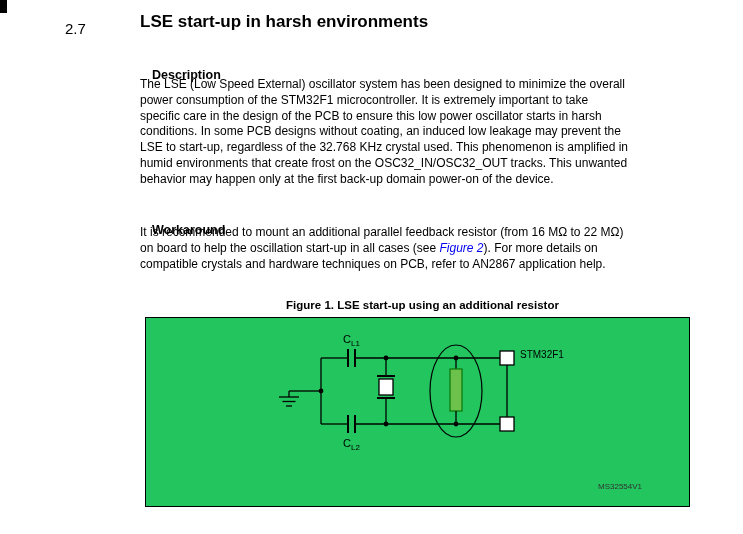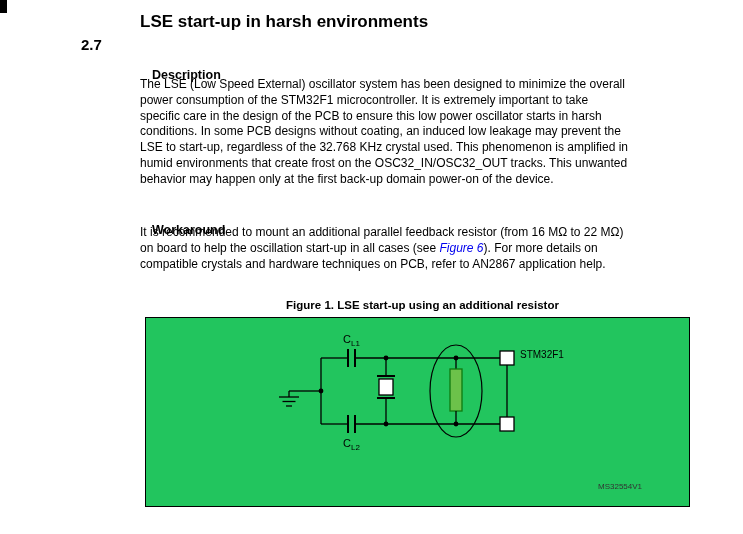--- a/index.html
+++ b/index.html
@@ -7,21 +7,21 @@
   body {
     width: 743px; height: 534px;
     background: #ffffff;
     color: #000;
     font-family: "Liberation Sans", sans-serif;
     position: relative;
     overflow: hidden;
   }
   .page-edge-mark { position: absolute; left: 0; top: 0; width: 7px; height: 13px; background: #000; }
 
-  .sec-num   { position: absolute; left: 65px;  top: 20px; font-size: 15px; font-weight: 700; margin: 16px; }
+  .sec-num   { position: absolute; left: 65px;  top: 20px; font-size: 15px; font-weight: 400; margin: 0; }
   .sec-title { position: absolute; left: 140px; top: 12px; font-size: 17px; font-weight: 700; margin: 0; }
 
   .sub-heading { position: absolute; left: 140px; font-size: 12.5px; font-weight: 700; margin: 12px; }
   .desc-heading { top: 56px; }
   .work-heading { top: 211px; text-align: right; }
 
   .body-text {
     position: absolute; left: 140px; width: 572px;
     font-size: 12px; line-height: 15.8px; margin: 0;
     white-space: pre-line;
@@ -66,21 +66,21 @@
 <p class="body-text desc-body">The LSE (Low Speed External) oscillator system has been designed to minimize the overall
 power consumption of the STM32F1 microcontroller. It is extremely important to take
 specific care in the design of the PCB to ensure this low power oscillator starts in harsh
 conditions. In some PCB designs without coating, an induced low leakage may prevent the
 LSE to start-up, regardless of the 32.768 KHz crystal used. This phenomenon is amplified in
 humid environments that create frost on the OSC32_IN/OSC32_OUT tracks. This unwanted
 behavior may happen only at the first back-up domain power-on of the device.</p>
 
 <h2 class="sub-heading work-heading">Workaround</h2>
 <p class="body-text work-body"><span class="pre">It is recommended to mount an additional parallel feedback resistor (from 16 MΩ to 22 MΩ)
-on board to help the oscillation start-up in all cases (see </span><a class="figure-link" href="#figure-1">Figure 6</a><span class="pre">). For more details on
+on board to help the oscillation start-up in all cases (see </span><a class="figure-link" href="#figure-1">Figure 2</a><span class="pre">). For more details on
 compatible crystals and hardware techniques on PCB, refer to AN2867 application help.</span></p>
 
 <div class="figure-caption">Figure 1. LSE start-up using an additional resistor</div>
 
 <div class="figure-box" id="figure-1">
   <svg width="543" height="188" viewBox="0 0 543 188">
 
     <g>
       <line class="wire" x1="143" y1="73" x2="143" y2="79"></line>
       <line class="wire" x1="133" y1="79" x2="153" y2="79"></line>

